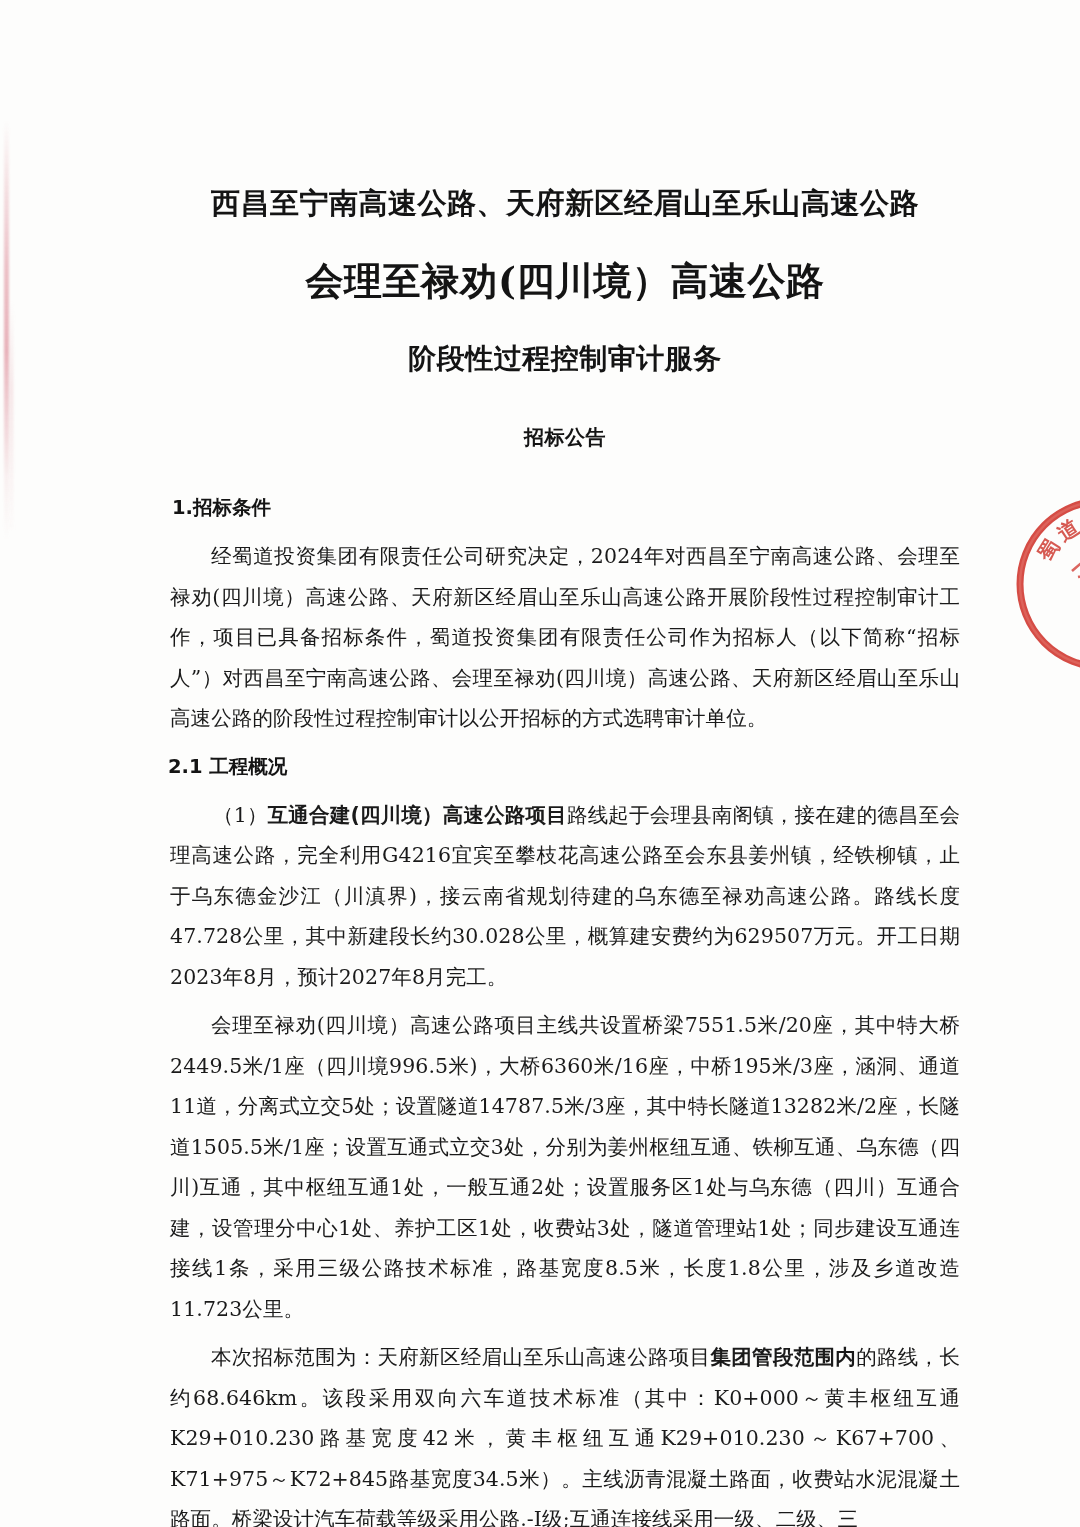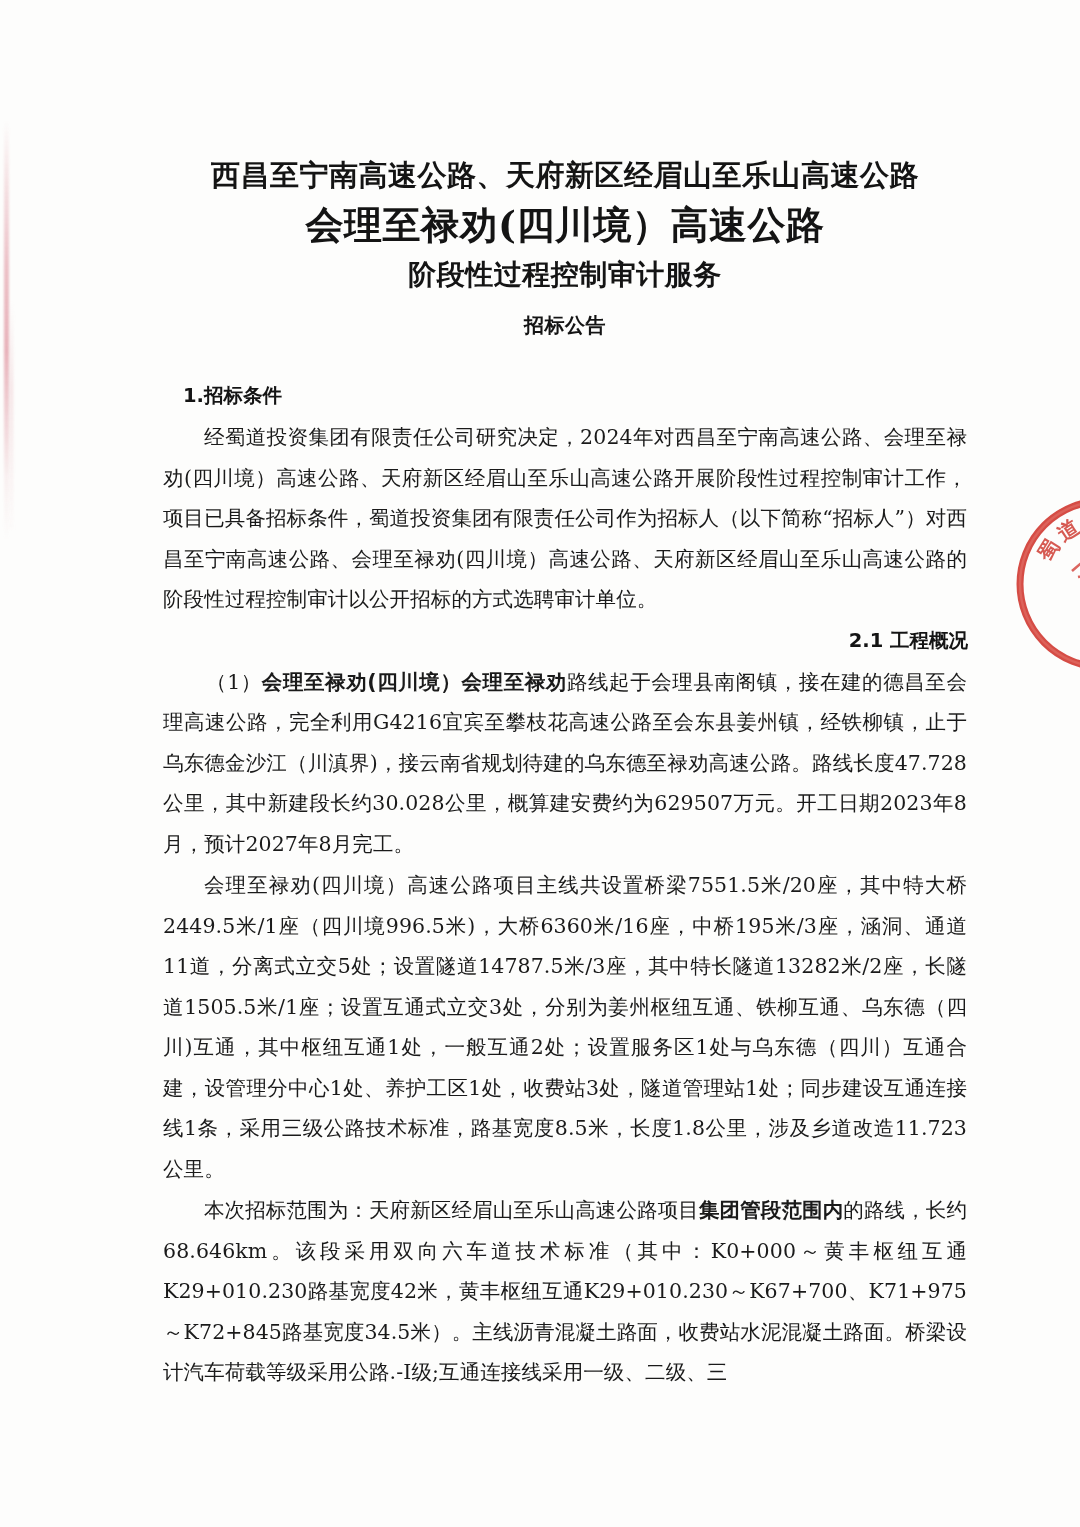--- a/index.html
+++ b/index.html
@@ -59,44 +59,45 @@
     text-align: center;
   }
   .title-line {
     font-family: "DejaVu Serif", "Liberation Serif", serif;
     font-weight: 700;
     font-size: 29px;
     line-height: 50px;
     letter-spacing: 0.5px;
     color: #141414;
     white-space: nowrap;
+    margin-top: 28px;
   }
   .title-line.l2 { font-size: 38px; }
   .title-line.l3 { font-size: 28px; font-family: Liberation Serif, serif; }
   .title-line.l4 { font-size: 20px; }
 
   .body-block { margin-top: 26px; }
 
   .heading {
     font-family: "DejaVu Sans", "Liberation Sans", sans-serif;
     font-weight: 700;
     font-size: 19.5px;
     line-height: 40px;
-    margin-left: 21px;
+    margin-left: 10px;
     letter-spacing: 0px;
     color: #141414;
   }
-  .heading.sub { margin-left: 6px; text-align: right; }
+  .heading.sub { margin-left: 6px; }
 
   p.para {
     font-size: 20.5px;
     line-height: 40.5px;
     text-align: justify;
     text-justify: inter-character;
-    margin: 1px;
+    margin: 8px;
     text-indent: 2em;
     color: #1a1a1a;
     letter-spacing: 0.1px;
   }
   p.para.tight { text-indent: 2.1em; }
 
   b.bold-run {
     font-family: "DejaVu Sans", "Liberation Sans", sans-serif;
     font-weight: 700;
   }
@@ -130,21 +131,21 @@
     </div>
 
     <div class="body-block">
 
       <div class="heading">1.招标条件</div>
 
       <p class="para">经蜀道投资集团有限责任公司研究决定，2024年对西昌至宁南高速公路、会理至禄劝(四川境）高速公路、天府新区经眉山至乐山高速公路开展阶段性过程控制审计工作，项目已具备招标条件，蜀道投资集团有限责任公司作为招标人（以下简称“招标人”）对西昌至宁南高速公路、会理至禄劝(四川境）高速公路、天府新区经眉山至乐山高速公路的阶段性过程控制审计以公开招标的方式选聘审计单位。</p>
 
       <div class="heading sub">2.1  工程概况</div>
 
-      <p class="para tight"><span>（1）</span><b class="bold-run">会理至禄劝(四川境）会理至禄劝</b><span>路线起于会理县南阁镇，接在建的德昌至会理高速公路，完全利用G4216宜宾至攀枝花高速公路至会东县姜州镇，经铁柳镇，止于乌东德金沙江（川滇界)，接云南省规划待建的乌东德至禄劝高速公路。路线长度47.728公里，其中新建段长约30.028公里，概算建安费约为629507万元。开工日期2023年8月，预计2027年8月完工。</span></p>
+      <p class="para tight"><span>（1）</span><b class="bold-run">互通合建(四川境）高速公路项目</b><span>路线起于会理县南阁镇，接在建的德昌至会理高速公路，完全利用G4216宜宾至攀枝花高速公路至会东县姜州镇，经铁柳镇，止于乌东德金沙江（川滇界)，接云南省规划待建的乌东德至禄劝高速公路。路线长度47.728公里，其中新建段长约30.028公里，概算建安费约为629507万元。开工日期2023年8月，预计2027年8月完工。</span></p>
 
       <p class="para">会理至禄劝(四川境）高速公路项目主线共设置桥梁7551.5米/20座，其中特大桥2449.5米/1座（四川境996.5米)，大桥6360米/16座，中桥195米/3座，涵洞、通道11道，分离式立交5处；设置隧道14787.5米/3座，其中特长隧道13282米/2座，长隧道1505.5米/1座；设置互通式立交3处，分别为姜州枢纽互通、铁柳互通、乌东德（四川)互通，其中枢纽互通1处，一般互通2处；设置服务区1处与乌东德（四川）互通合建，设管理分中心1处、养护工区1处，收费站3处，隧道管理站1处；同步建设互通连接线1条，采用三级公路技术标准，路基宽度8.5米，长度1.8公里，涉及乡道改造11.723公里。</p>
 
 
       <p class="para"><span>本次招标范围为：天府新区经眉山至乐山高速公路项目</span><b class="bold-run">集团管段范围内</b><span>的路线，长约68.646km。该段采用双向六车道技术标准（其中：K0+000～黄丰枢纽互通K29+010.230路基宽度42米，黄丰枢纽互通K29+010.230～K67+700、K71+975～K72+845路基宽度34.5米）。主线沥青混凝土路面，收费站水泥混凝土路面。桥梁设计汽车荷载等级采用公路.-I级;互通连接线采用一级、二级、三</span></p>
 
     </div>
   </div>
 
   <div class="seal">

